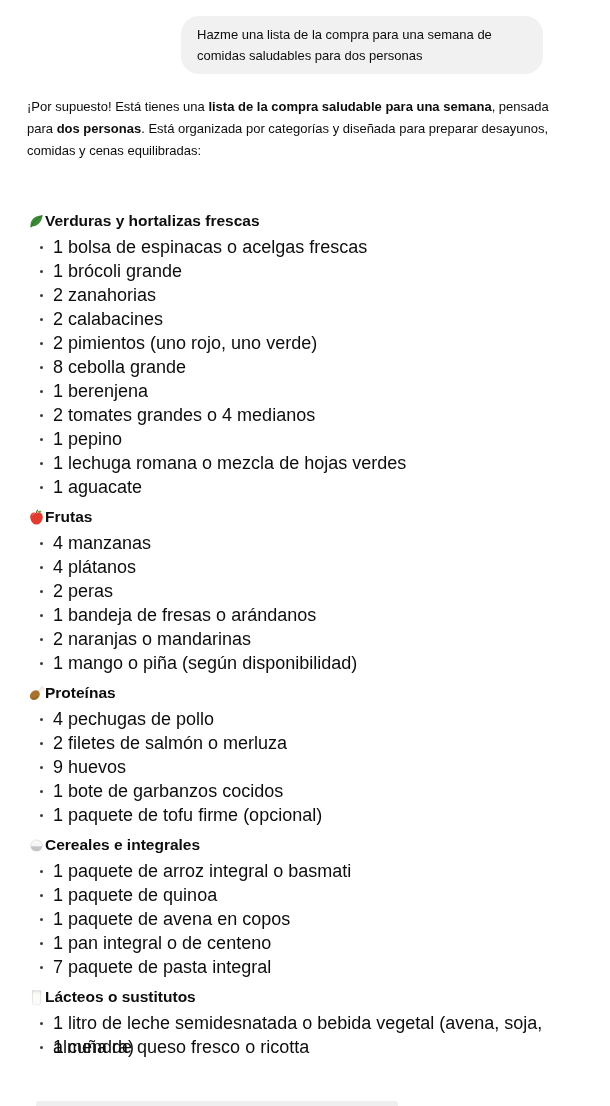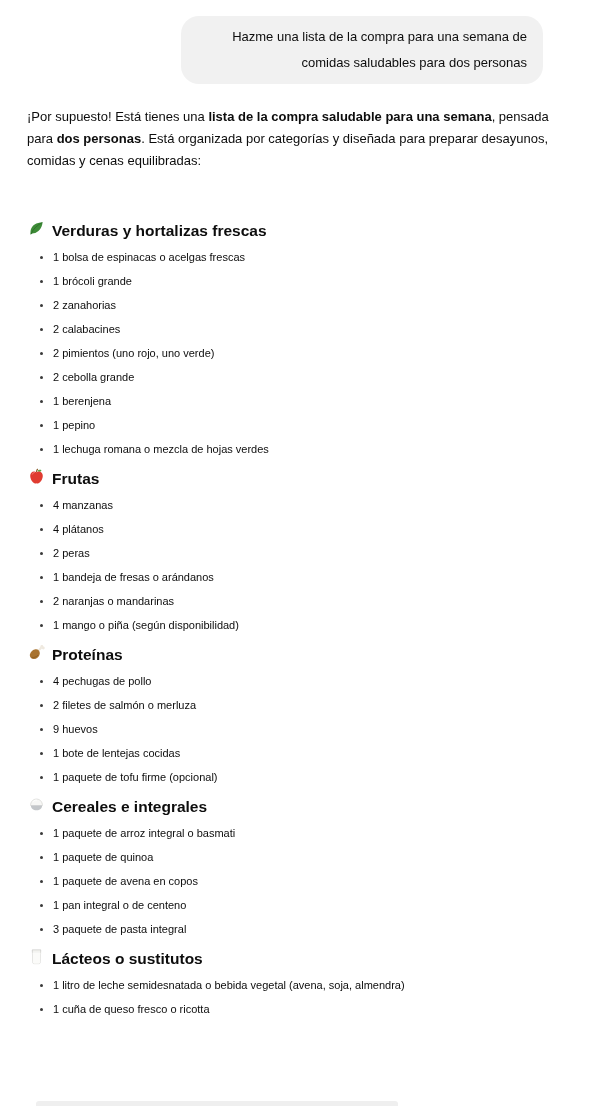--- a/index.html
+++ b/index.html
@@ -4,36 +4,36 @@
 <style>
   html,body{margin:0;padding:0;}
   body{
     width:610px;height:1106px;overflow:hidden;background:#ffffff;
     font-family:"Liberation Sans","DejaVu Sans",sans-serif;
     color:#0d0d0d;position:relative;
   }
   .user-row{display:flex;justify-content:flex-end;padding:16px 67px 0 0;}
   .user-bubble{
     background:#f1f1f1;border-radius:18px;padding:8px 16px;
-    max-width:330px;font-size:13px;line-height:26px;color:#0d0d0d;text-align:right;
+    max-width:330px;font-size:13px;line-height:21px;color:#0d0d0d;
   }
   .assistant{padding:0 27px;}
   .intro{margin:22px 0 0 0;font-size:13px;line-height:22px;max-width:536px;}
   .intro .b{font-weight:700;margin-top:45px;}
   .section h3{
-    display:flex;align-items:flex-start;gap:7px;
+    display:flex;align-items:center;
     font-size:15.5px;font-weight:700;line-height:22px;
     margin:7px 0 3px 1px;
   }
   .section.first h3{margin-top:48px;}
   .sec-icon{width:17px;height:17px;display:inline-flex;flex:0 0 17px;}
   .sec-icon svg{width:17px;height:17px;display:block;}
   .section ul{margin:0;padding:0;list-style:none;}
   .section li{
-    position:relative;padding-left:26px;font-size:11px;line-height:24px;height:24px;
+    position:relative;padding-left:26px;font-size:18px;line-height:24px;height:24px;
   }
   .section li::before{
     content:"";position:absolute;left:13px;top:10.5px;width:3px;height:3px;
     border-radius:50%;background:#3a3a3a;
   }
   .cutoff-strip{
     position:absolute;left:36px;top:1101px;width:362px;height:6px;
     background:#efefef;border-radius:3px 3px 0 0;
   }
 </style>
@@ -56,24 +56,26 @@
   </svg>
           </span>
       <span class="sec-title-text">Verduras y hortalizas frescas</span>
     </h3>
     <ul>
           <li>1 bolsa de espinacas o acelgas frescas</li>
           <li>1 brócoli grande</li>
           <li>2 zanahorias</li>
           <li>2 calabacines</li>
           <li>2 pimientos (uno rojo, uno verde)</li>
-          <li>2 cebolla grande</li>
+          <li>8 cebolla grande</li>
           <li>1 berenjena</li>
+          <li>2 tomates grandes o 4 medianos</li>
           <li>1 pepino</li>
           <li>1 lechuga romana o mezcla de hojas verdes</li>
+          <li>1 aguacate</li>
         </ul>
   </div>
 
   <div class="section">
     <h3>
       <span class="sec-icon">
             <svg viewBox="0 0 20 20" xmlns="http://www.w3.org/2000/svg">
     <path d="M10 4.6 C10 3 10.5 1.8 11.6 1.1" stroke="#8b5a2b" stroke-width="1.3" fill="none"></path>
     <path d="M11 3.4 C12.8 1.6 15 1.9 15.8 2.5 C15.3 4.2 13.2 4.8 11 3.9 Z" fill="#58a942"></path>
     <path d="M10 4.9 C6.6 2.8 2.6 4.7 2.6 9.1 C2.6 13.6 6.1 18.2 8.5 18.2 C9.3 18.2 9.6 17.8 10 17.8 C10.4 17.8 10.7 18.2 11.5 18.2 C13.9 18.2 17.4 13.6 17.4 9.1 C17.4 4.7 13.4 2.8 10 4.9 Z" fill="#e03c31"></path>
@@ -102,42 +104,42 @@
     <ellipse cx="8" cy="12" rx="6.4" ry="5.1" transform="rotate(-42 8 12)" fill="#a9732f"></ellipse>
     <path d="M4.4 15.6 C6.6 16.4 9.8 15.4 11.6 13.2" stroke="#8a5a20" stroke-width="1" fill="none"></path>
   </svg>
           </span>
       <span class="sec-title-text">Proteínas</span>
     </h3>
     <ul>
           <li>4 pechugas de pollo</li>
           <li>2 filetes de salmón o merluza</li>
           <li>9 huevos</li>
-          <li>1 bote de lentejas cocidas</li>
+          <li>1 bote de garbanzos cocidos</li>
           <li>1 paquete de tofu firme (opcional)</li>
         </ul>
   </div>
 
   <div class="section">
     <h3>
       <span class="sec-icon">
             <svg viewBox="0 0 20 20" xmlns="http://www.w3.org/2000/svg">
     <path d="M3 11.2 C3 6.6 6.1 3.6 10 3.6 C13.9 3.6 17 6.6 17 11.2 Z" fill="#f7f7f5" stroke="#d4d4d1" stroke-width="0.8"></path>
     <path d="M3.4 11.2 L16.6 11.2 C16.6 14.6 14 16.8 10 16.8 C6 16.8 3.4 14.6 3.4 11.2 Z" fill="#c3c6c9"></path>
     <path d="M6 6.6 C7 5.4 8.4 4.8 10 4.8" stroke="#ffffff" stroke-width="1" fill="none" stroke-linecap="round"></path>
   </svg>
           </span>
       <span class="sec-title-text">Cereales e integrales</span>
     </h3>
     <ul>
           <li>1 paquete de arroz integral o basmati</li>
           <li>1 paquete de quinoa</li>
           <li>1 paquete de avena en copos</li>
           <li>1 pan integral o de centeno</li>
-          <li>3 paquete de pasta integral</li>
+          <li>7 paquete de pasta integral</li>
         </ul>
   </div>
 
   <div class="section">
     <h3>
       <span class="sec-icon">
             <svg viewBox="0 0 20 20" xmlns="http://www.w3.org/2000/svg">
     <path d="M5 2.2 L15 2.2 L14.2 17.4 C14.2 18 13.7 18.4 13.1 18.4 L6.9 18.4 C6.3 18.4 5.8 18 5.8 17.4 Z" fill="#f3f3f0" stroke="#c7c7c4" stroke-width="0.8"></path>
     <path d="M5.3 5.6 L14.8 5.6 L14.2 17.4 C14.2 18 13.7 18.4 13.1 18.4 L6.9 18.4 C6.3 18.4 5.8 18 5.8 17.4 Z" fill="#fbfbf9"></path>
   </svg>

